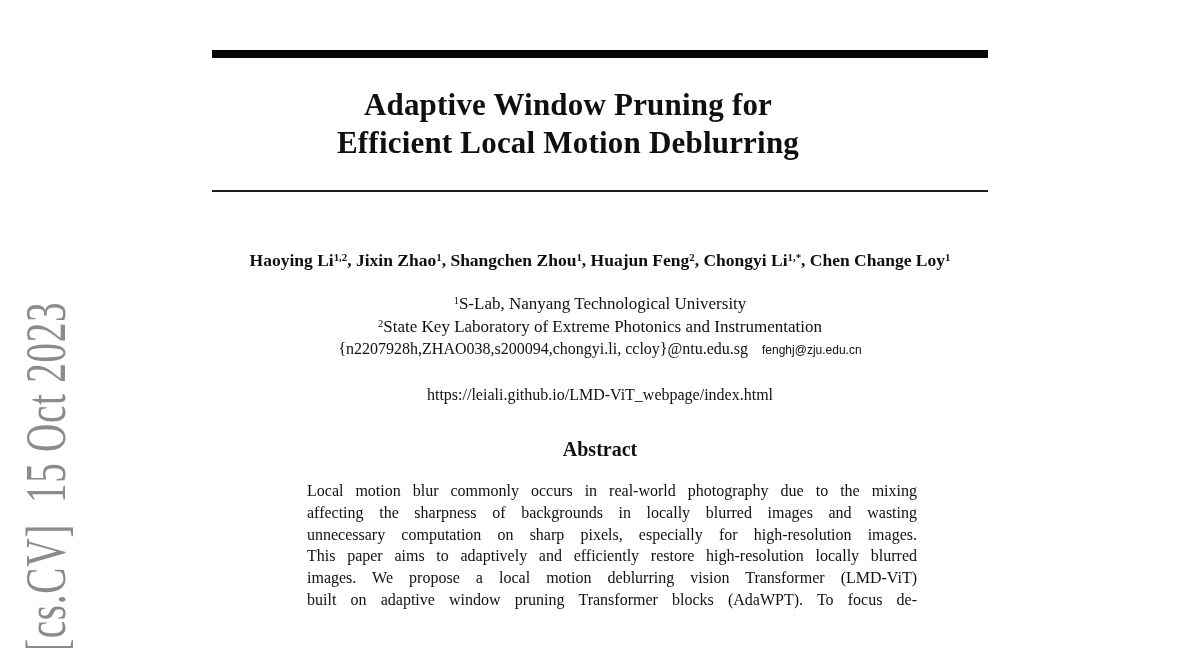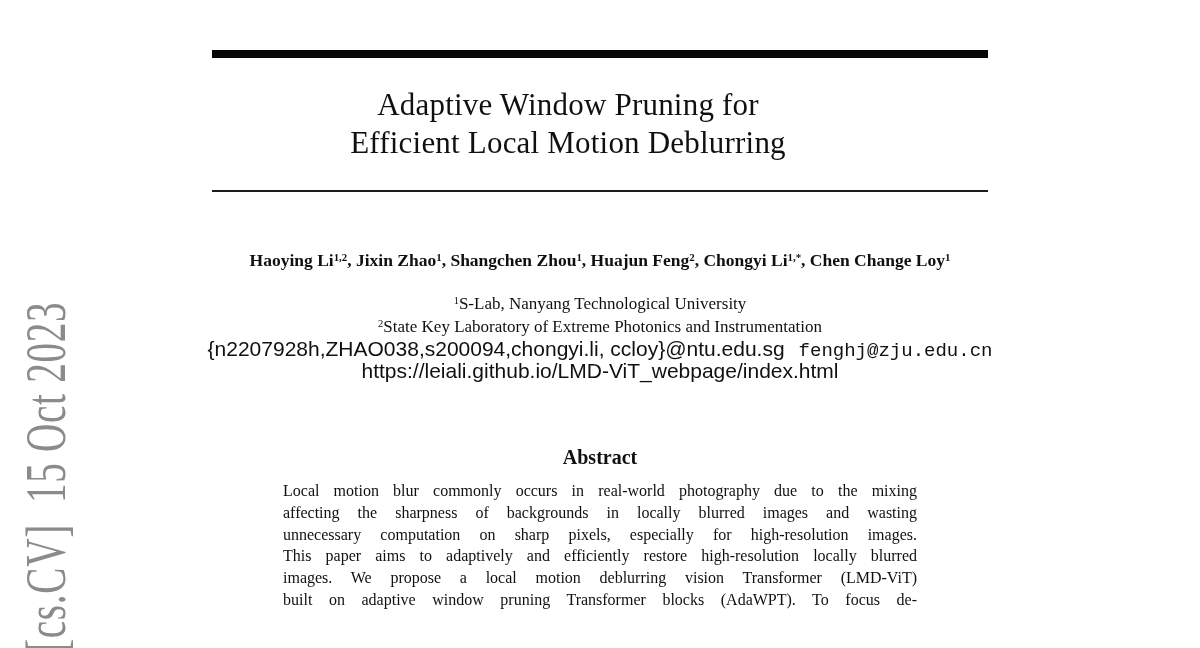--- a/index.html
+++ b/index.html
@@ -38,21 +38,21 @@
     width: 776px;
     height: 2px;
     background: #1c1c1c;
   }
   .title-block {
     position: absolute;
     left: 0;
     top: 86px;
     width: 1136px;
     text-align: center;
-    font-weight: normal;
+    font-weight: bold;
     font-size: 31px;
     line-height: 38px;
     letter-spacing: 0.2px;
   }
   .authors {
     position: absolute;
     left: 0;
     top: 248px;
     width: 1200px;
     text-align: center;
@@ -79,59 +79,60 @@
   .emails {
     position: absolute;
     left: 0;
     top: 339px;
     width: 1200px;
     text-align: center;
     line-height: 20px;
     white-space: nowrap;
   }
   .mono {
-    font-family: Liberation Sans, sans-serif;
-    font-size: 21px;
+    font-family: Liberation Serif, serif;
+    font-size: 16px;
+    margin-top: 24px;
   }
   .serif-email {
-    font-family: Liberation Mono, monospace;
-    font-size: 19px;
+    font-family: Liberation Sans, sans-serif;
+    font-size: 12px;
     margin-left: 14px;
   }
   .url {
     position: absolute;
     left: 0;
     top: 361px;
     width: 1200px;
     text-align: center;
     line-height: 20px;
   }
   .abstract-heading {
     position: absolute;
     left: 0;
     top: 437px;
     width: 1200px;
     text-align: center;
     font-weight: bold;
     font-size: 20px;
     line-height: 24px;
-    margin-top: 8px;
   }
   .abstract {
     position: absolute;
     left: 283px;
     top: 480px;
     width: 634px;
     font-size: 16px;
     line-height: 21.8px;
   }
   .abs-line {
     text-align: justify;
     text-align-last: justify;
     text-justify: inter-word;
+    margin-left: 24px;
   }
 </style>
 </head>
 <body>
 
 <div class="page">
 
   <div class="watermark" style="color: rgb(139, 139, 139);">[cs.CV]  15 Oct 2023</div>
 
   <div class="rule-thick"></div>

